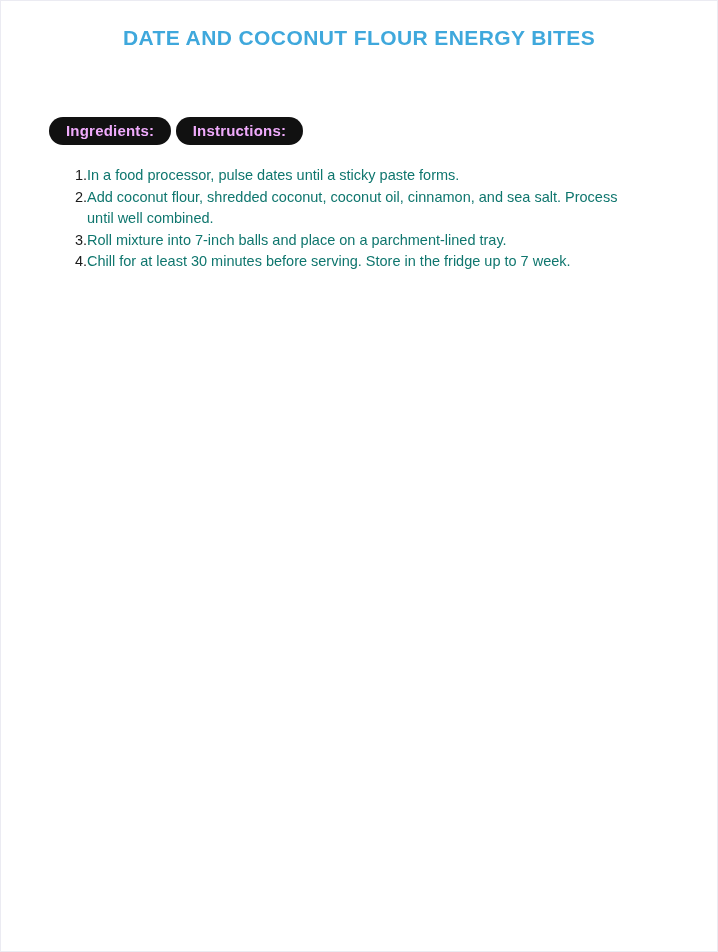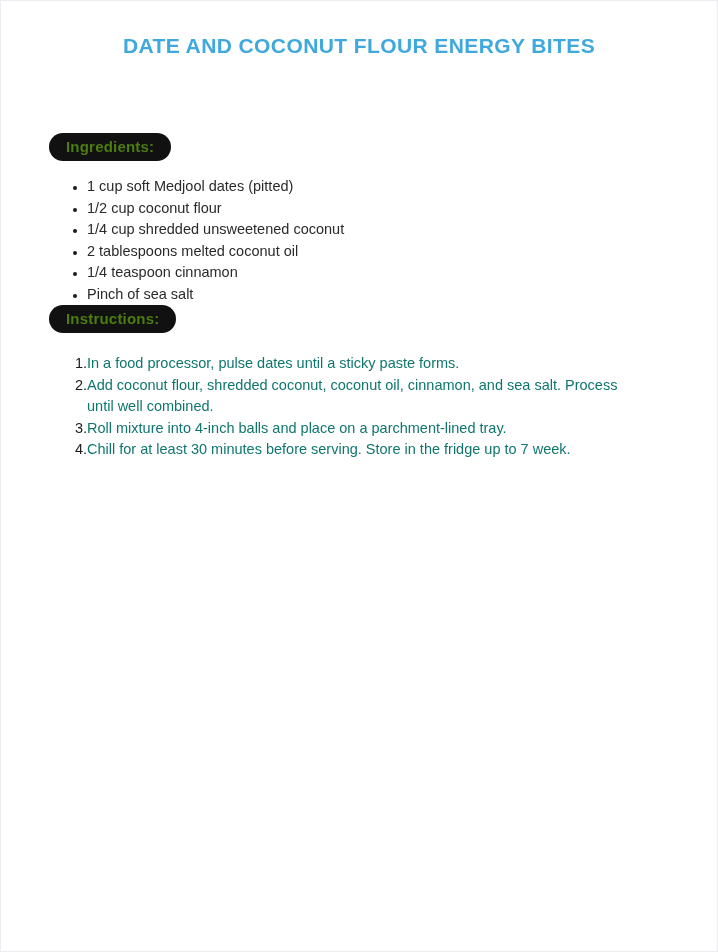--- a/index.html
+++ b/index.html
@@ -12,36 +12,36 @@
     width: 716px;
     height: 950px;
     background: #ffffff;
     border: 1px solid #ebebf2;
     box-sizing: content-box;
     font-family: "Liberation Sans", sans-serif;
     color: #2a2a2a;
     overflow: hidden;
   }
   .title {
-    margin: 8px;
+    margin: 0;
     padding-top: 25px;
     text-align: center;
     font-size: 21px;
     font-weight: 700;
     letter-spacing: 0.4px;
     color: #3FA8DC;
   }
   .content {
     padding-left: 48px;
     padding-right: 48px;
   }
   .pill {
     display: inline-block;
     background: #111111;
-    color: #4d7c0f;
+    color: #f0abfc;
     font-size: 15px;
     font-weight: 700;
     line-height: 1;
     padding: 6px 17px 7px 17px;
     border-radius: 14px;
     letter-spacing: 0.2px;
   }
   .pill-ingredients {
     margin-top: 67px;
   }
@@ -76,32 +76,24 @@
 </head>
 <body>
 
 <div class="page">
   <h1 class="title">DATE AND COCONUT FLOUR ENERGY BITES</h1>
 
   <div class="content">
 
     <span class="pill pill-ingredients">Ingredients:</span>
 
-    <ul class="ingredients-list">
-      <li>1 cup soft Medjool dates (pitted)</li>
-      <li>1/2 cup coconut flour</li>
-      <li>1/4 cup shredded unsweetened coconut</li>
-      <li>2 tablespoons melted coconut oil</li>
-      <li>1/4 teaspoon cinnamon</li>
-      <li>Pinch of sea salt</li>
-    </ul>
 
     <span class="pill pill-instructions">Instructions:</span>
 
     <ol class="instructions-list">
       <li>In a food processor, pulse dates until a sticky paste forms.</li>
       <li>Add coconut flour, shredded coconut, coconut oil, cinnamon, and sea salt. Process until well combined.</li>
-      <li>Roll mixture into 4-inch balls and place on a parchment-lined tray.</li>
+      <li>Roll mixture into 7-inch balls and place on a parchment-lined tray.</li>
       <li>Chill for at least 30 minutes before serving. Store in the fridge up to 7 week.</li>
     </ol>
 
   </div>
 </div>
 
 </body></html>

